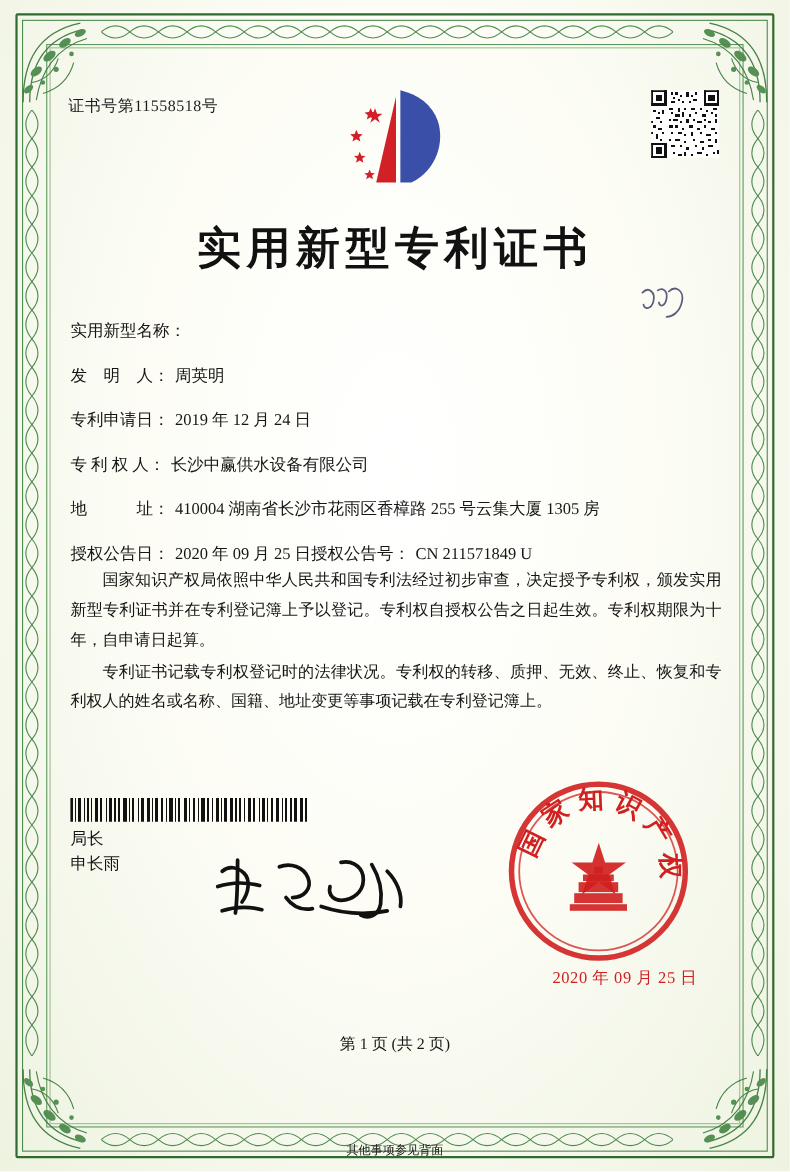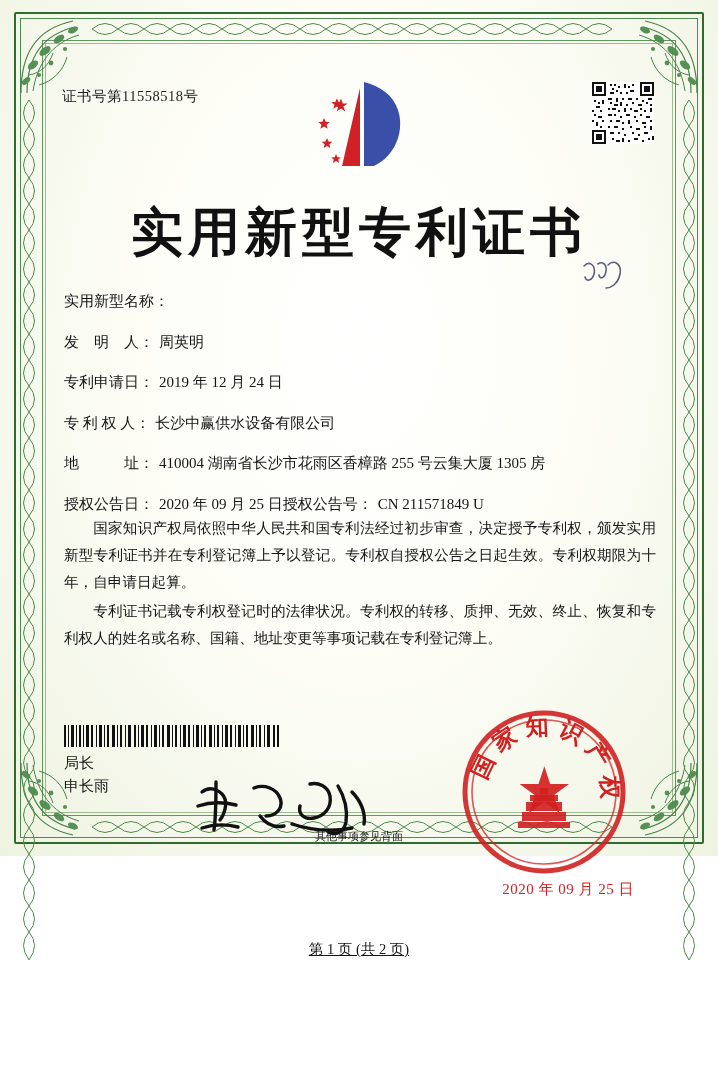--- a/index.html
+++ b/index.html
@@ -14,21 +14,21 @@
     color: #1a1a1a;
     position: relative;
     overflow: hidden;
   }
 
   
   .certificate {
     position: absolute;
     left: 0; top: 0;
     width: 718px;
-    height: 856px;
+    height: 1065px;
     background:
       radial-gradient(ellipse at 50% 40%, #ffffff 0%, #fdfdf6 45%, #f4f7ea 75%, #eef3e0 100%);
   }
 
   
   .border-outer {
     position: absolute;
     left: 14px; top: 12px;
     right: 14px; bottom: 12px;
     border: 2px solid #2f6b2f;
@@ -113,21 +113,21 @@
     top: 22px;
     width: 62px;
     height: 62px;
   }
 
   .title {
     position: absolute;
     left: 0; right: 0;
     top: 138px;
     text-align: center;
-    font-size: 52px;
+    font-size: 40px;
     font-weight: bold;
     letter-spacing: 5px;
     color: #111;
     font-family: "DejaVu Serif", "Liberation Serif", serif;
   }
 
   
   .scribble {
     position: absolute;
     right: 28px;
@@ -222,21 +222,20 @@
     letter-spacing: .5px;
   }
 
   .page-num {
     position: absolute;
     left: 0; right: 0;
     top: 880px;
     text-align: center;
     font-size: 14.5px;
     color: #151515;
-    text-decoration: underline;
   }
 
   .footer-note {
     position: absolute;
     left: 0; right: 0;
     bottom: 12px;
     text-align: center;
     font-size: 11px;
     color: #151515;
   }

